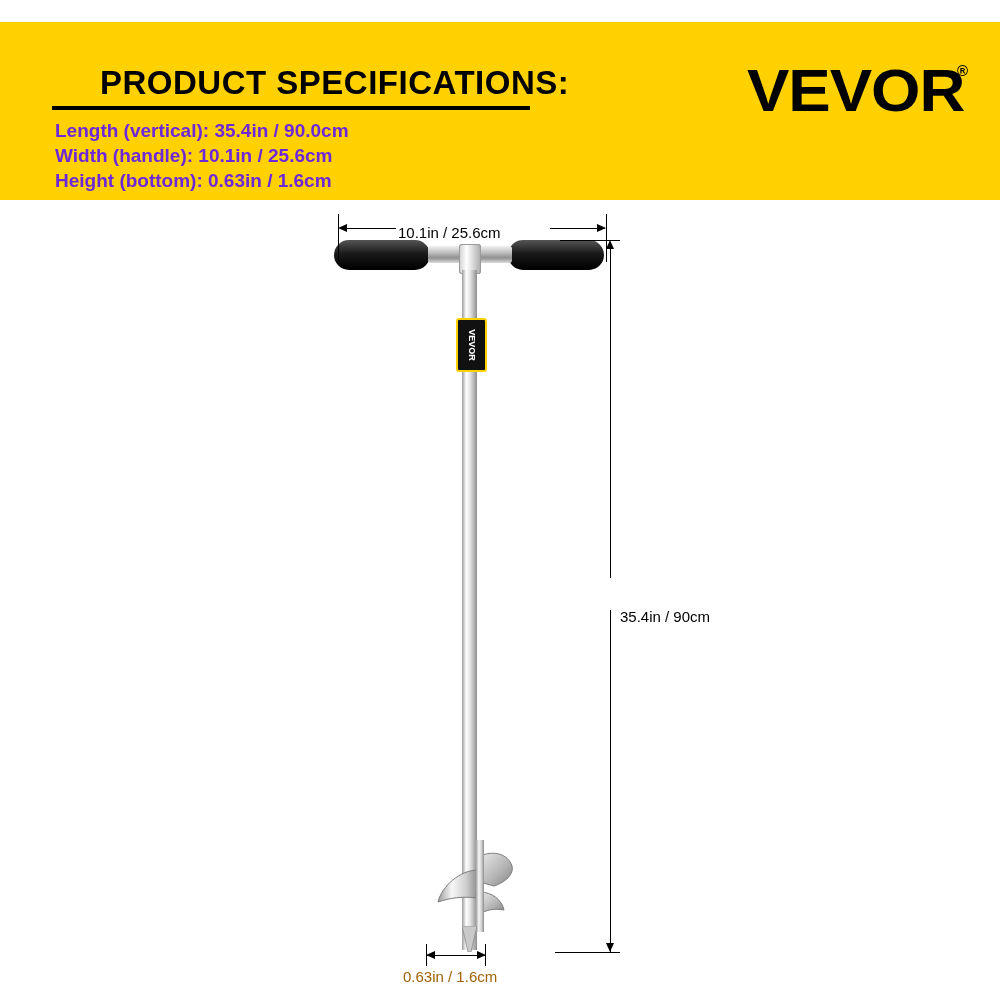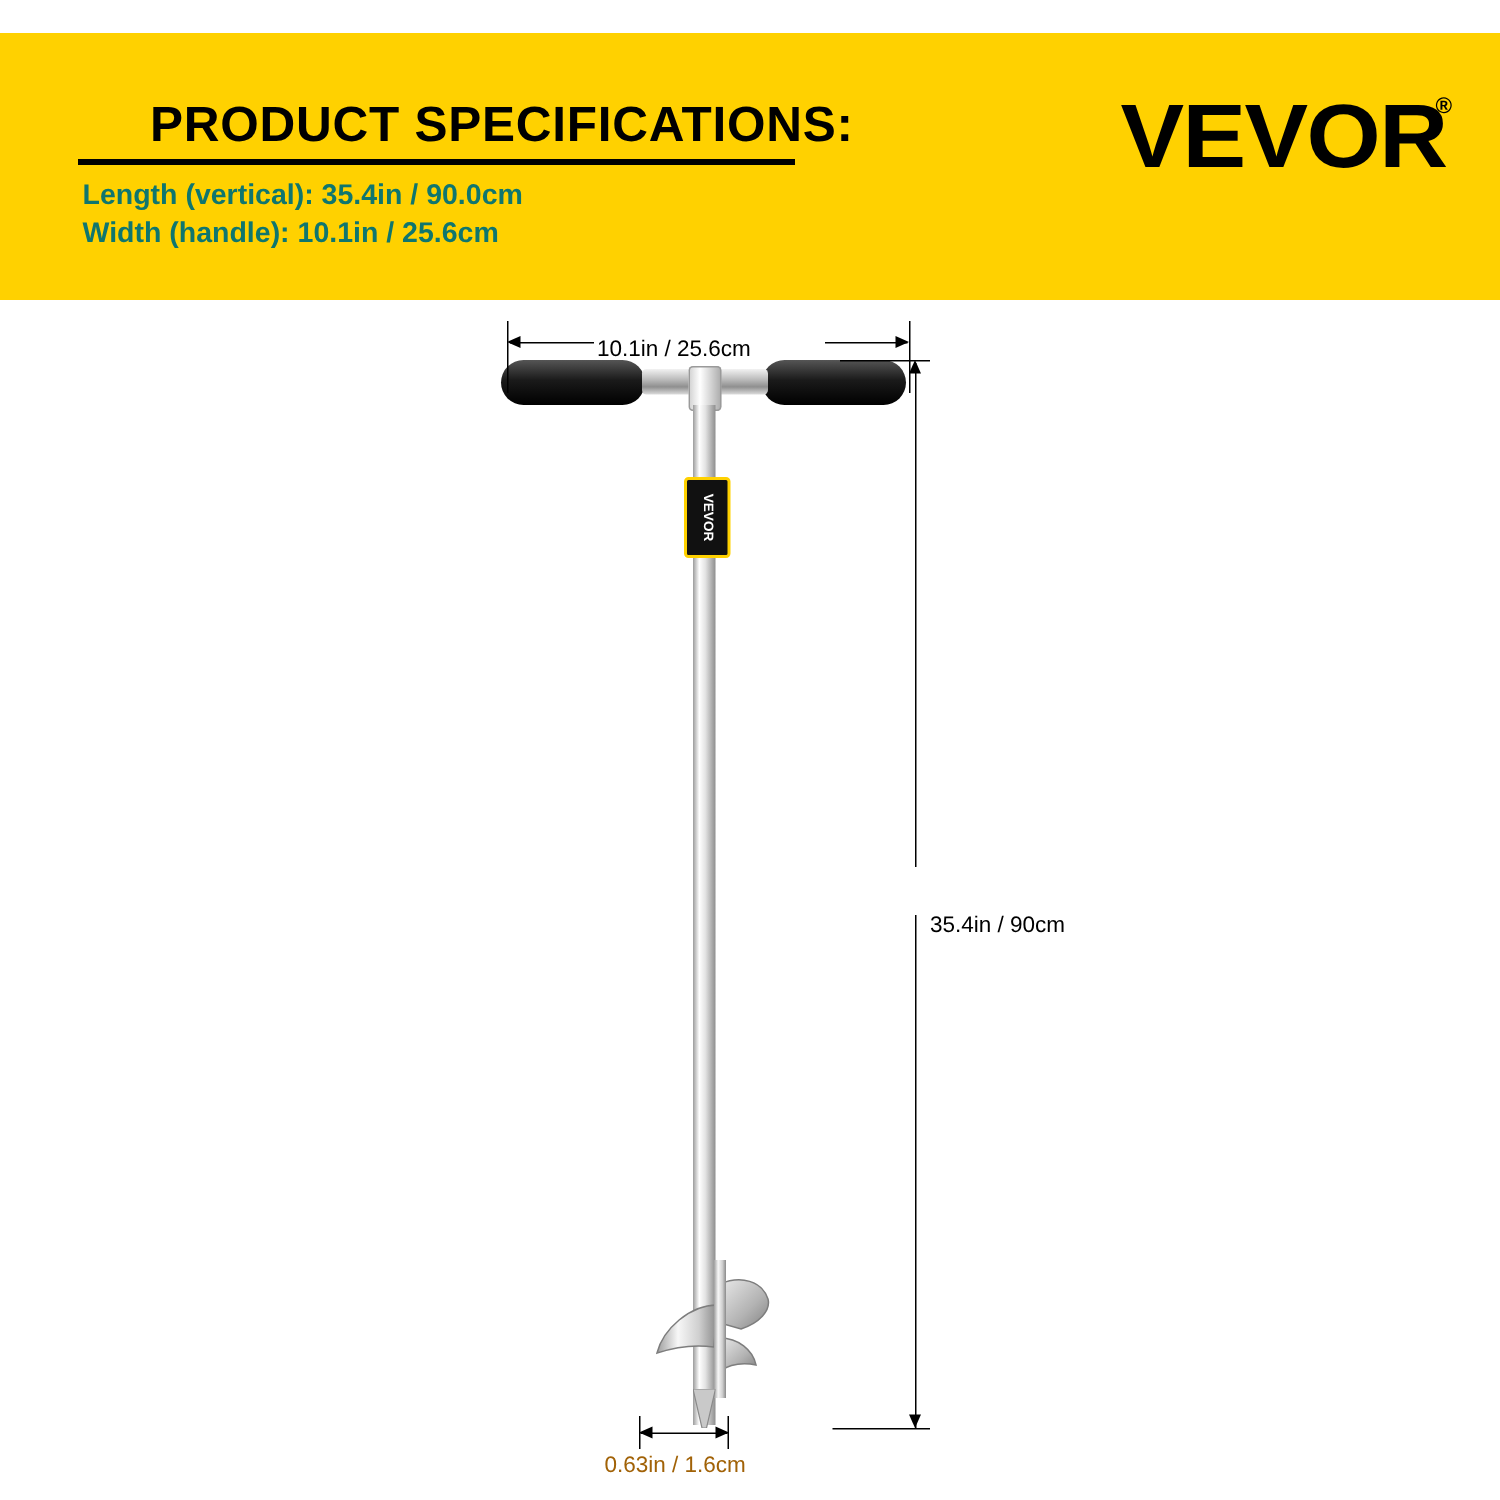--- a/index.html
+++ b/index.html
@@ -49,21 +49,21 @@
   }
   #spec-list {
     position: absolute;
     left: 55px;
     top: 96px;
     width: 520px;
   }
   .spec-line {
     font-size: 19px;
     font-weight: bold;
-    color: #0f766e;
+    color: #6d28d9;
     line-height: 25px;
     white-space: nowrap;
   }
 
   
   #brand-wrap {
     position: absolute;
     right: 48px;
     top: 38px;
     height: 70px;
@@ -258,20 +258,21 @@
 
 <div id="spec-banner">
   <div id="spec-banner-inner">
 
     <div id="spec-title">PRODUCT SPECIFICATIONS:</div>
     <div id="spec-underline"></div>
 
     <div id="spec-list">
       <div class="spec-line">Length (vertical): 35.4in / 90.0cm</div>
       <div class="spec-line">Width (handle): 10.1in / 25.6cm</div>
+      <div class="spec-line">Height (bottom): 0.63in / 1.6cm</div>
     </div>
 
     <div id="brand-wrap">
       <span id="brand-text">VEVOR</span>
       <span id="brand-reg">®</span>
     </div>
 
   </div>
 </div>
 

